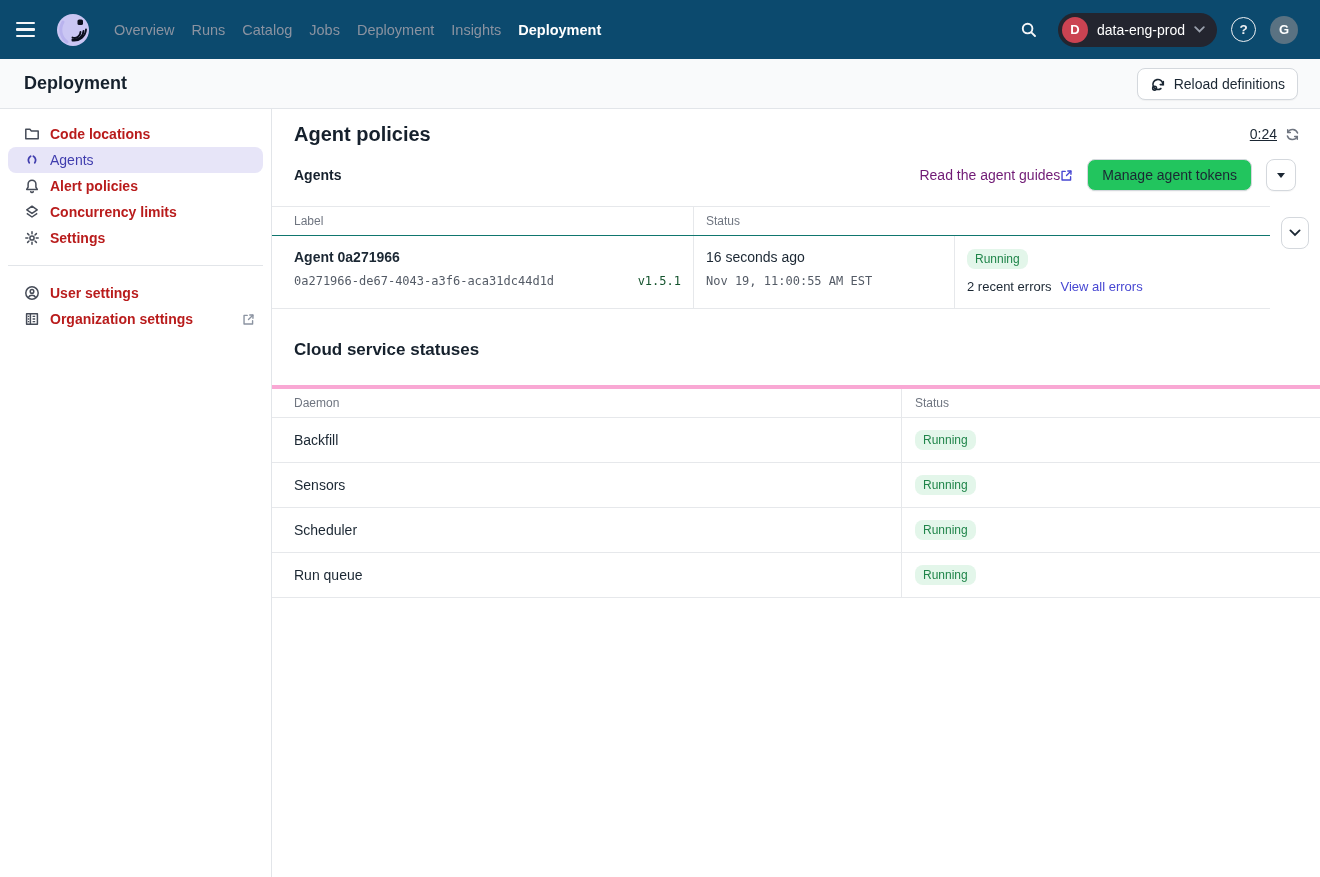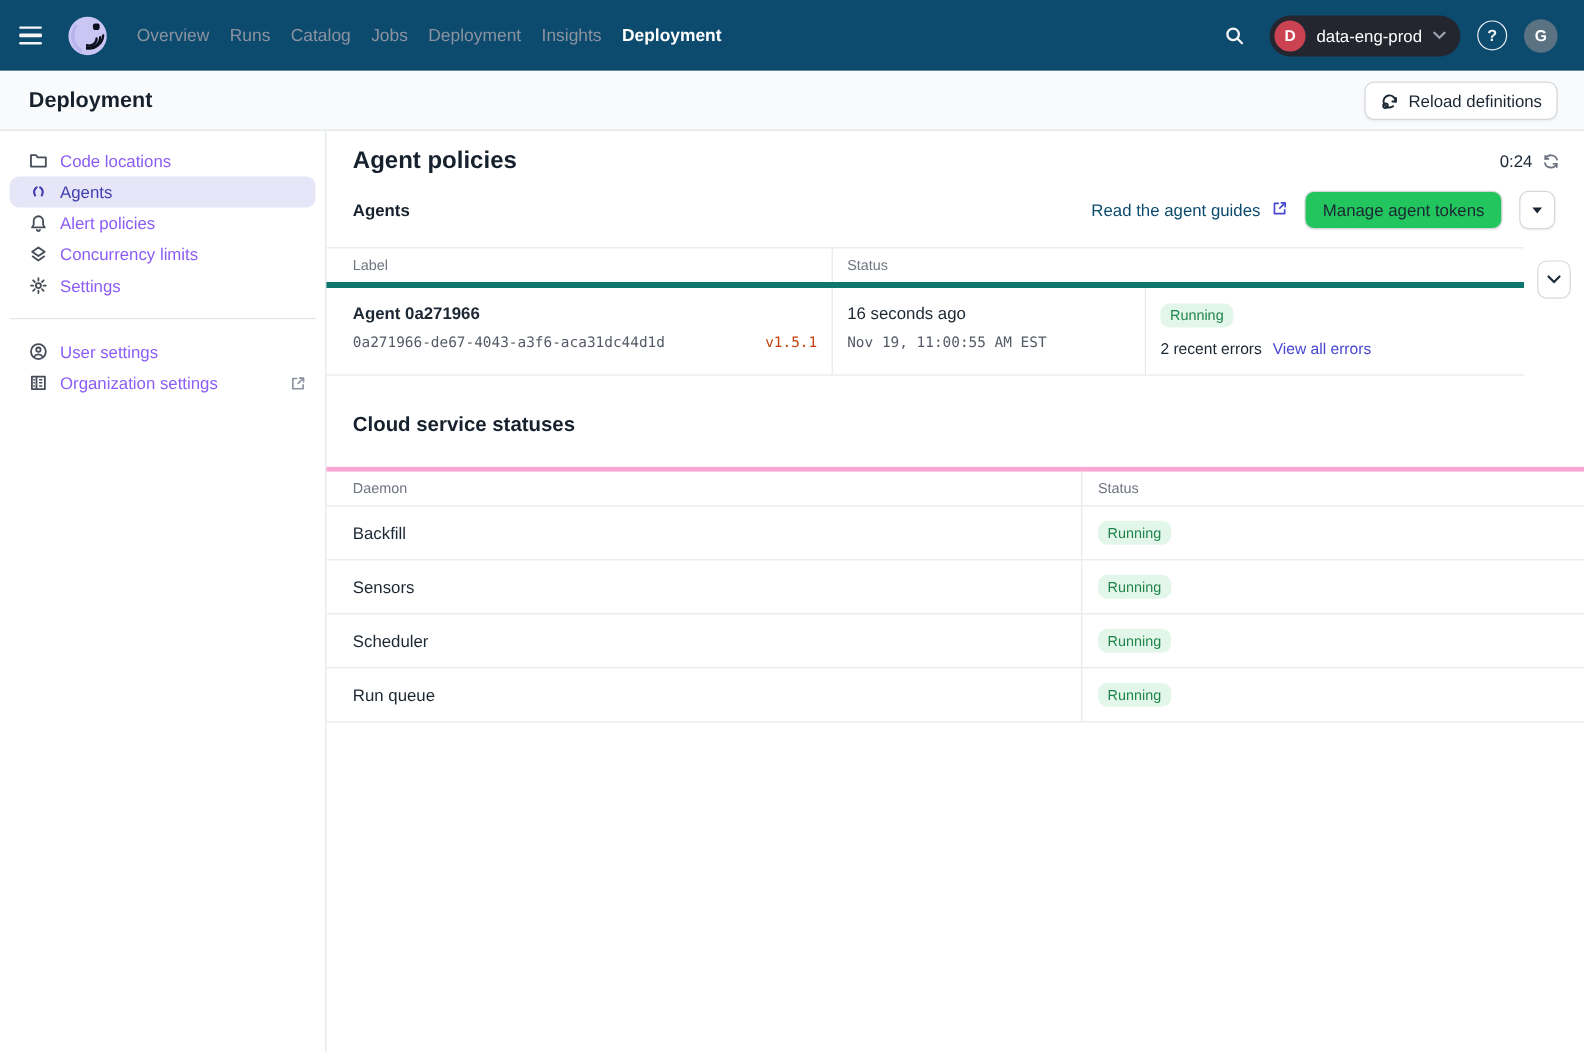--- a/index.html
+++ b/index.html
@@ -24,54 +24,54 @@
   .avatar { width:28px; height:28px; border-radius:50%; background:#5a7282; color:#fff; font-size:13px; font-weight:700; display:flex; align-items:center; justify-content:center; cursor:pointer; }
 
   
   .page-header { height:50px; background:#f9fafb; border-bottom:1px solid #e2e5e9; display:flex; align-items:center; padding:0 22px 0 24px; }
   .page-title { font-size:18px; font-weight:600; color:#16212d; }
   .reload-btn { margin-left:auto; height:32px; background:#fff; border:1px solid #d4d8dd; border-radius:8px; display:flex; align-items:center; gap:8px; padding:0 12px; font-size:14px; color:#1b2733; cursor:pointer; box-shadow:0 1px 1px rgba(16,22,26,.04); }
 
   
   .content { display:flex; height:768px; }
   .sidebar { width:272px; border-right:1px solid #e2e5e9; padding:12px 8px 0 8px; flex-shrink:0; }
-  .side-item { height:26px; display:flex; align-items:center; gap:10px; padding:0 8px 0 16px; border-radius:8px; font-size:14px; color:#8b5cf6; cursor:pointer; }
+  .side-item { height:26px; display:flex; align-items:center; gap:10px; padding:0 8px 0 16px; border-radius:8px; font-size:14px; color:#b91c1c; cursor:pointer;font-weight:bold; }
   .side-item .ic { width:16px; height:16px; display:flex; align-items:center; justify-content:center; flex-shrink:0; }
   .side-item.selected { background:#e7e5f8; color:#403dae; font-weight:400; }
   .side-divider { height:1px; background:#e2e5e9; margin:14px 0; }
   .side-ext { margin-left:auto; display:flex; align-items:center; }
 
   .main { flex:1; min-width:0; }
 
   
   .main-top { display:flex; align-items:center; padding:12px 20px 0 22px; }
   .h1 { font-size:20px; font-weight:600; color:#16212d; line-height:26px; }
-  .refresh-chip { margin-left:auto; display:flex; align-items:center; gap:8px; font-size:14px; color:#1b2733; }
+  .refresh-chip { margin-left:auto; display:flex; align-items:center; gap:8px; font-size:14px; color:#1b2733;text-decoration:underline; }
 
   .agents-bar { display:flex; align-items:center; padding:12px 24px 0 22px; gap:12px; }
   .h2 { font-size:14px; font-weight:700; color:#16212d; }
   .agents-bar .right { margin-left:auto; display:flex; align-items:center; gap:14px; }
-  .link { color:#0c4a6e; font-size:14px; cursor:pointer; display:flex; align-items:flex-start; gap:10px; }
+  .link { color:#701a75; font-size:14px; cursor:pointer; display:flex; align-items:center; gap:0; }
   .btn { height:32px; background:#22c55e; border:1px solid #d4d8dd; border-radius:8px; padding:0 14px; font-size:14px; color:#1b2733; display:flex; align-items:center; cursor:pointer; box-shadow:0 1px 1px rgba(16,22,26,.04); }
   .caret-btn { width:30px; height:32px; background:#fff; border:1px solid #d4d8dd; border-radius:8px; display:flex; align-items:center; justify-content:center; cursor:pointer; box-shadow:0 1px 1px rgba(16,22,26,.04); }
   .caret { width:0; height:0; border-left:4px solid transparent; border-right:4px solid transparent; border-top:5px solid #1b2733; }
 
   .agents-wrap { display:flex; margin-top:15px; }
   .agents-table { width:998px; }
   .agents-head, .agents-row { display:grid; grid-template-columns:422px 261px 1fr; }
-  .agents-head { border-top:1px solid #e6e8eb; border-bottom:5px solid #0f766e; }
+  .agents-head { border-top:1px solid #e6e8eb; border-bottom:1px solid #0f766e; }
   .agents-head > div { font-size:12px; color:#6f7580; padding:7px 12px; border-right:1px solid #e6e8eb; }
   .agents-head > div:first-child { padding-left:22px; }
   .agents-row { border-bottom:1px solid #e6e8eb; }
   .agents-row > div { padding:13px 12px 14px; border-right:1px solid #e6e8eb; }
   .agents-row > div:first-child { padding-left:22px; }
   .agent-name { font-size:14px; font-weight:700; }
   .agent-sub { display:flex; align-items:baseline; margin-top:9px; }
   .agent-id { font-size:12px; color:#545b66; }
-  .agent-ver { margin-left:auto; font-size:12px; color:#c2410c; }
+  .agent-ver { margin-left:auto; font-size:12px; color:#14532d; }
   .hb-rel { font-size:14px; }
   .hb-ts { margin-top:9px; font-size:12px; color:#545b66; }
   .badge { display:inline-block; background:#e3f6ea; color:#20854a; font-size:12px; padding:3px 8px; border-radius:8px; }
   .err-line { margin-top:10px; display:flex; gap:9px; font-size:13px; }
   .err-link { color:#4747d2; cursor:pointer; }
   .expand-gutter { width:50px; display:flex; justify-content:center; padding-top:11px; }
   .expand-btn { width:28px; height:32px; background:#fff; border:1px solid #d4d8dd; border-radius:8px; display:flex; align-items:center; justify-content:center; cursor:pointer; }
 
   
   .h3 { font-size:17px; font-weight:600; color:#16212d; margin:30px 22px 0; line-height:22px; }

